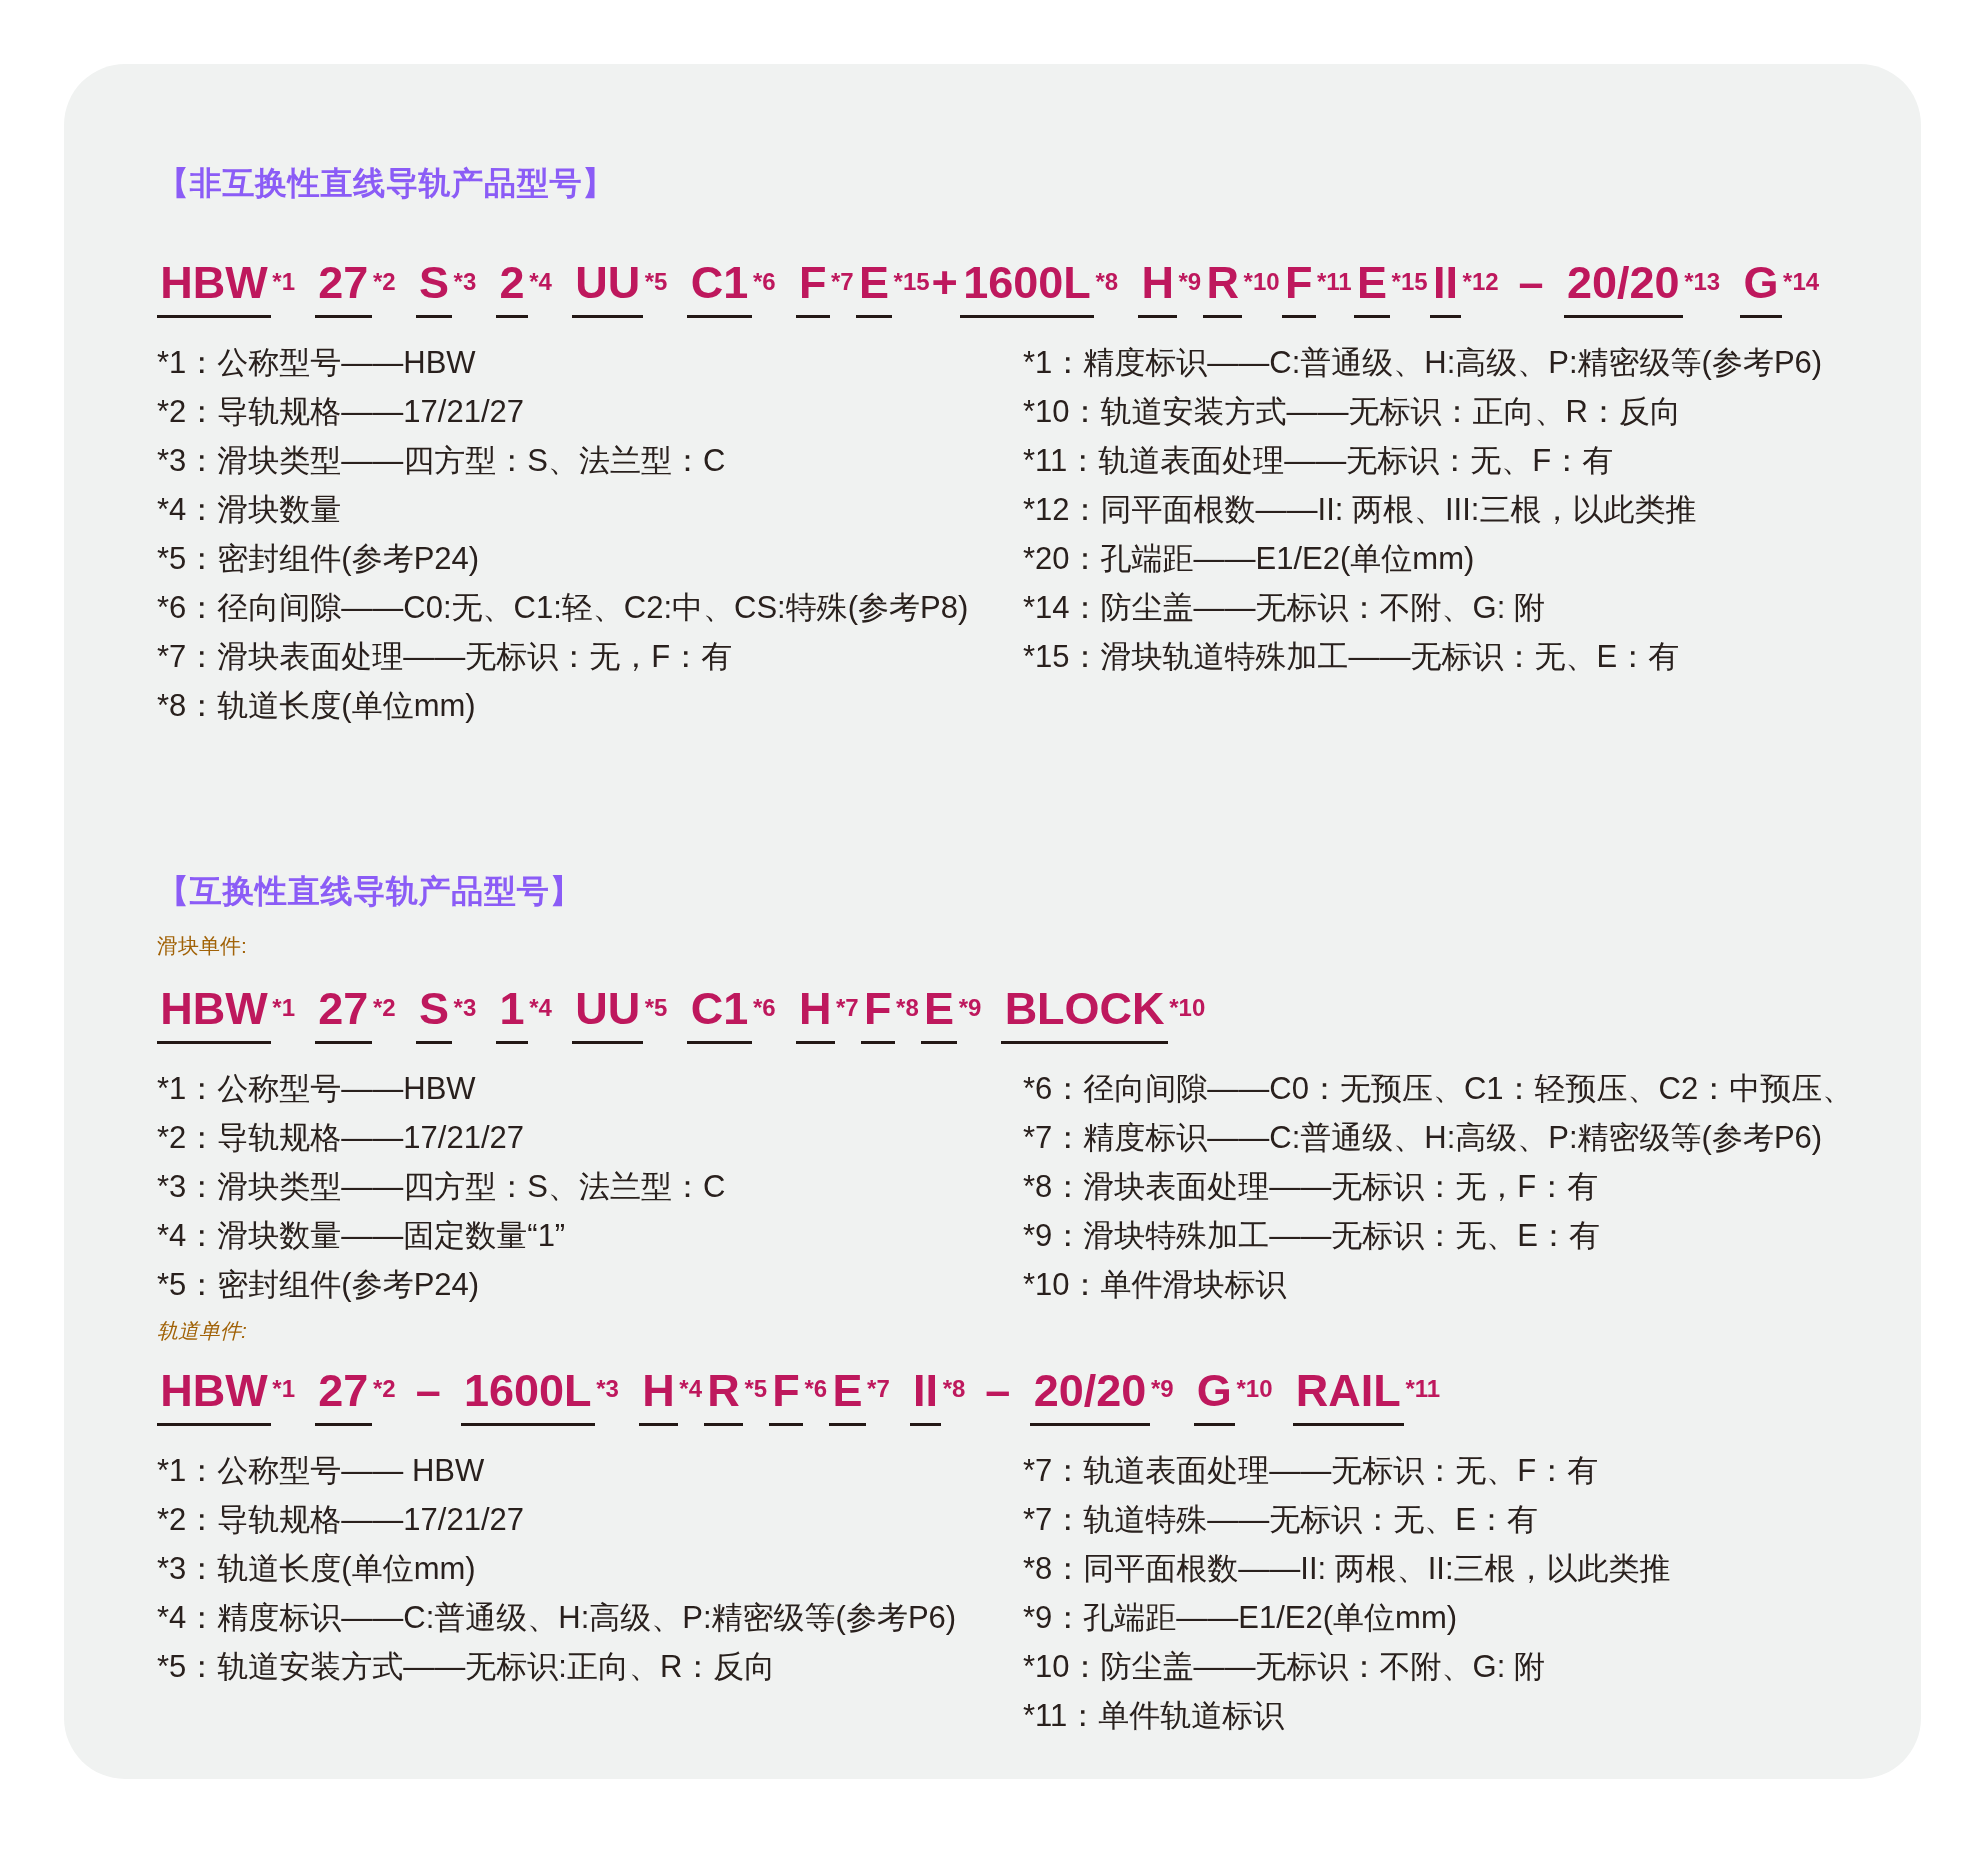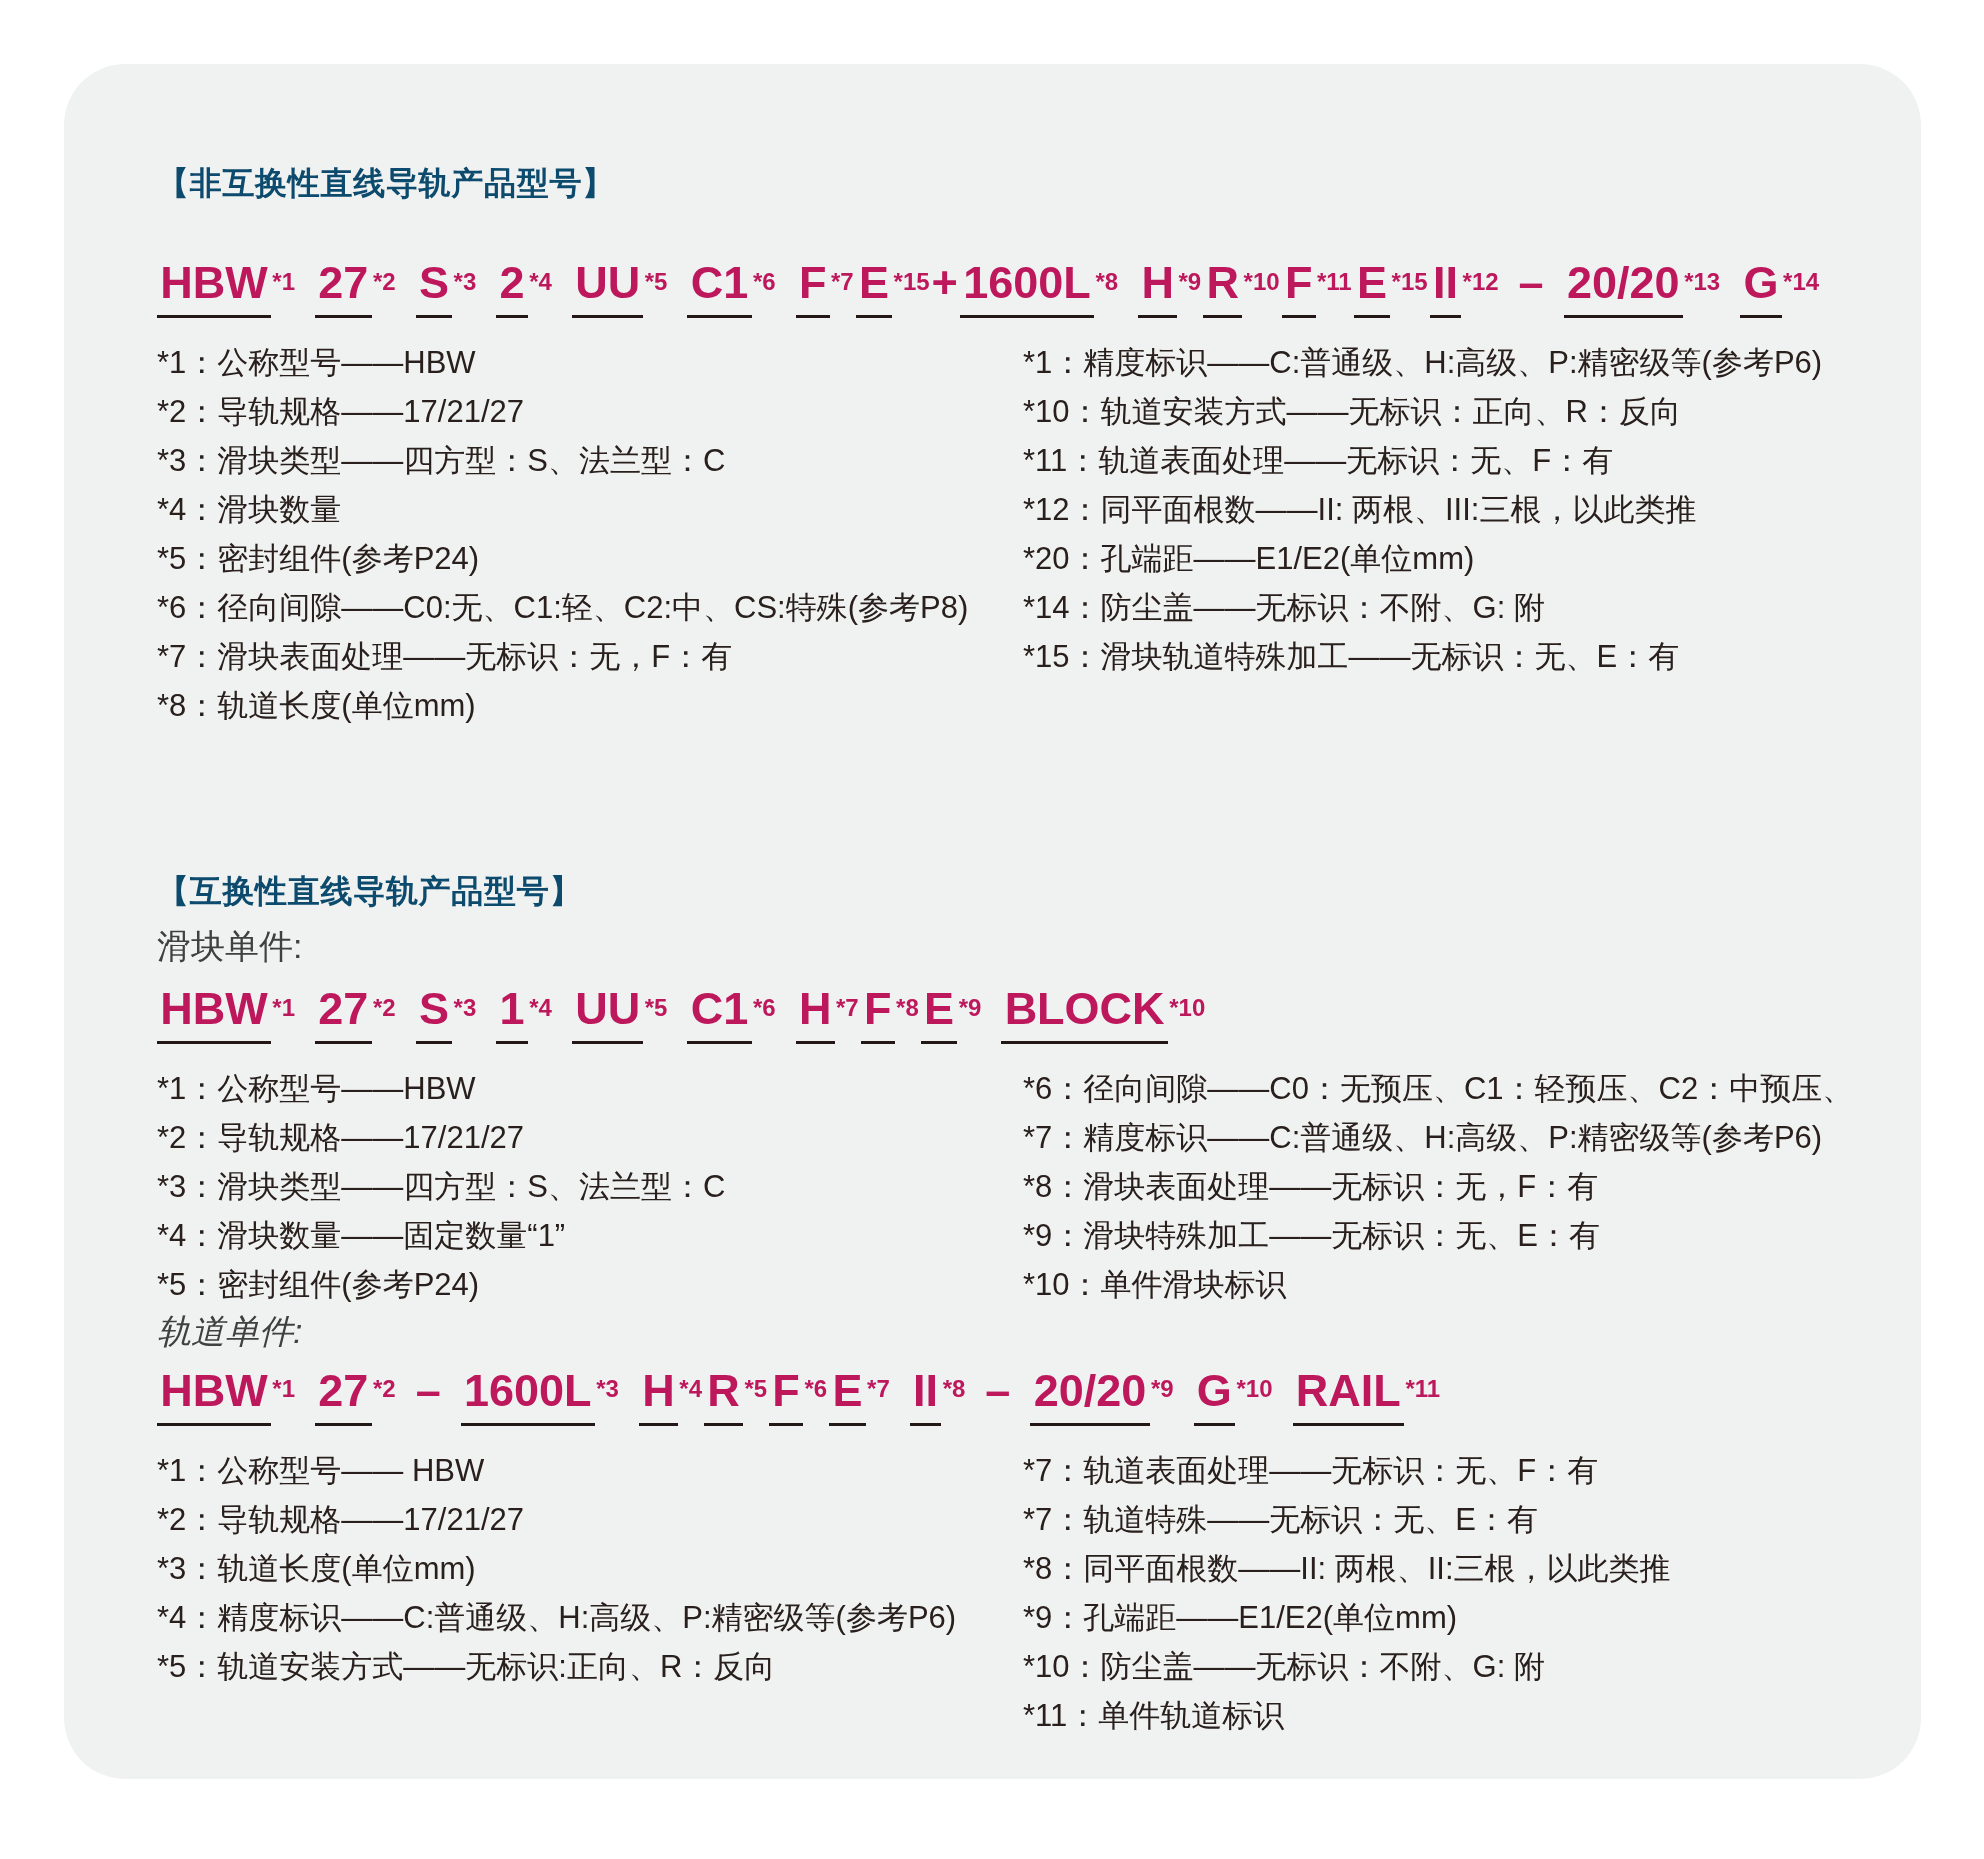--- a/index.html
+++ b/index.html
@@ -1,34 +1,34 @@
 <!DOCTYPE html>
 <html style="font-size:10.6px"><head>
 <meta charset="utf-8">
 <style>
   html,body{margin:0;padding:0;background:#ffffff;width:1985px;height:1859px;overflow:hidden;
     font-family:"Liberation Sans","DejaVu Sans",sans-serif;color:#231815;}
   .page{position:relative;width:1985px;height:1859px;background:#ffffff;}
   .card{position:absolute;left:64px;top:64px;width:1857px;height:1715px;background:#f0f2f1;
     border-radius:61px;box-sizing:border-box;padding:99px 93px 40px 93px;}
-  .sec-title{margin:0;font-size:32px;line-height:41px;font-weight:700;color:#0c4a6e;letter-spacing:0.7px;}
+  .sec-title{margin:0;font-size:32px;line-height:41px;font-weight:700;color:#8b5cf6;letter-spacing:0.7px;}
   .model{margin:46px 0 0 0;font-size:45px;font-weight:700;line-height:66px;color:#be185d;
     letter-spacing:0;white-space:nowrap;}
   .tok{display:inline-block;margin-right:20px;}
   .tok.tight{margin-right:2px;}
   .tok-text{display:inline-block;padding:0 3.3px 8px 3.3px;border-bottom:3.3px solid #231815;line-height:49px;}
   .tok-sup{display:inline-block;font-size:24px;font-weight:700;vertical-align:top;position:relative;top:-1.3px;margin-left:1.3px;}
   .sep{display:inline-block;margin-right:20px;line-height:49px;}
   .sep.tight{margin-right:2px;}
   .notes{display:flex;margin-top:20px;}
   .col-left{width:866px;flex:0 0 866px;}
   .col-right{flex:1;}
   .note{margin:0;font-size:31px;line-height:49px;color:#29201d;white-space:nowrap;}
   .note.cont{padding-left:63px;}
-  .sub-label{margin:17px 0 0 0;font-size:34px;line-height:34px;color:#404040;}
+  .sub-label{margin:17px 0 0 0;font-size:21px;line-height:34px;color:#a16207;}
   .sect-gap{margin-top:141px;}
   .m2{margin-top:13.2px;}
   .m3{margin-top:9.3px;}
   .lbl2{margin-top:5.3px;font-style:italic;}
 </style>
 </head>
 <body>
 
 <div class="page">
   <div class="card">

